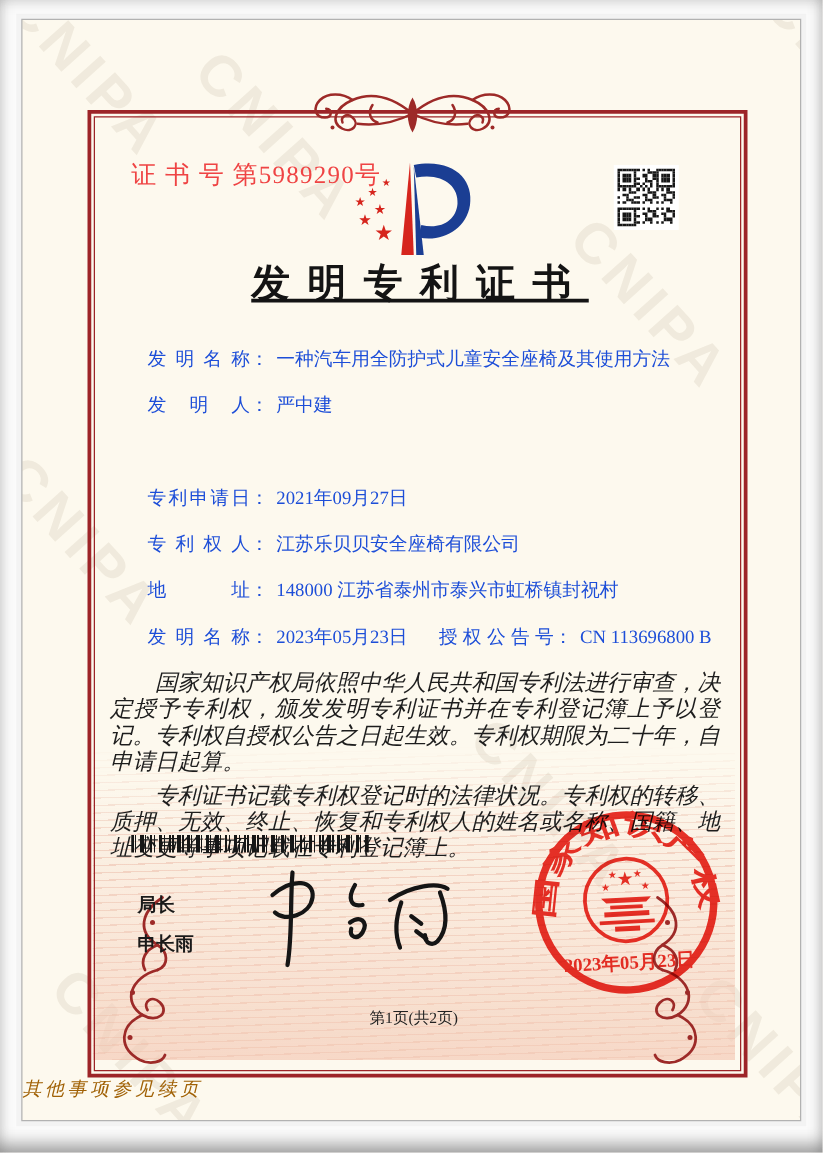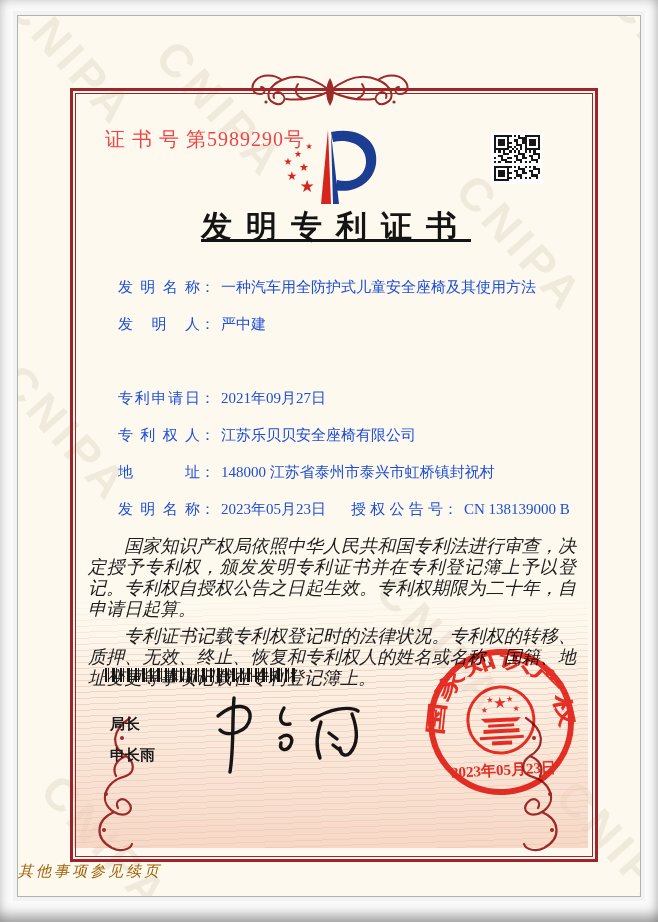--- a/index.html
+++ b/index.html
@@ -594,21 +594,21 @@
       <span class="flabel">专利申请日</span><span class="fcolon">：</span><span class="fvalue">2021年09月27日</span>
     </div>
     <div class="frow r4">
       <span class="flabel">专利权人</span><span class="fcolon">：</span><span class="fvalue">江苏乐贝贝安全座椅有限公司</span>
     </div>
     <div class="frow r5">
       <span class="flabel">地址</span><span class="fcolon">：</span><span class="fvalue">148000 江苏省泰州市泰兴市虹桥镇封祝村</span>
     </div>
     <div class="frow r6">
       <span class="flabel">发明名称</span><span class="fcolon">：</span><span class="fvalue">2023年05月23日</span>
-      <span class="grant-no"><span class="flabel2">授权公告号</span><span class="fcolon">：</span><span class="fvalue">CN 138139000 B</span></span>
+      <span class="grant-no"><span class="flabel2">授权公告号</span><span class="fcolon">：</span><span class="fvalue">CN 113696800 B</span></span>
     </div>
 
     <div class="legal">
       <p>国家知识产权局依照中华人民共和国专利法进行审查，决定授予专利权，颁发发明专利证书并在专利登记簿上予以登记。专利权自授权公告之日起生效。专利权期限为二十年，自申请日起算。</p>
       <p>专利证书记载专利权登记时的法律状况。专利权的转移、质押、无效、终止、恢复和专利权人的姓名或名称、国籍、地址变更等事项记载在专利登记簿上。</p>
     </div>
 
     <div class="barcode"></div>
 
     <div class="issuer">
@@ -649,17 +649,18 @@
           <path d="M60,76 L100,76 L96,80 L64,80 Z"></path>
           <rect x="67" y="82" width="26" height="3"></rect>
           <rect x="62" y="87" width="36" height="4"></rect>
           <rect x="58" y="94" width="44" height="3"></rect>
           <rect x="70" y="99" width="20" height="4"></rect>
         </g>
         <text x="80" y="133" font-size="15" font-weight="bold" fill="#e8231a" text-anchor="middle" font-family="'Liberation Serif','DejaVu Serif',serif">2023年05月23日</text>
       </g>
     </svg>
 
+    <div class="page-note">第1页(共2页)</div>
     <div class="cont-note">其他事项参见续页</div>
 
   </div>
   <div class="bevel"></div>
 </div>
 
 </body></html>

